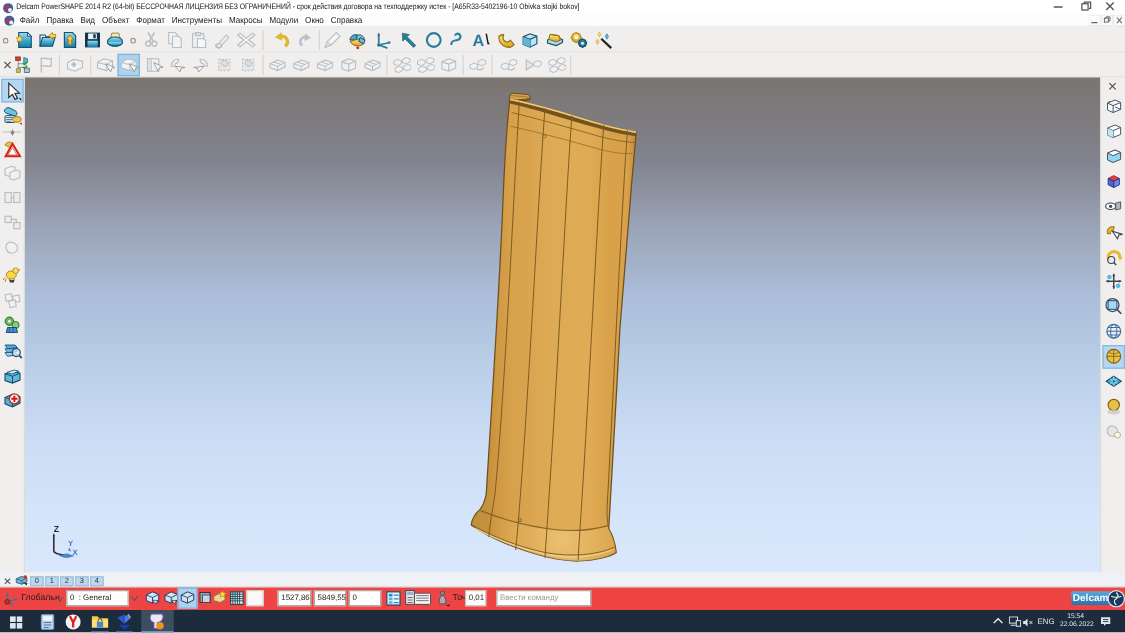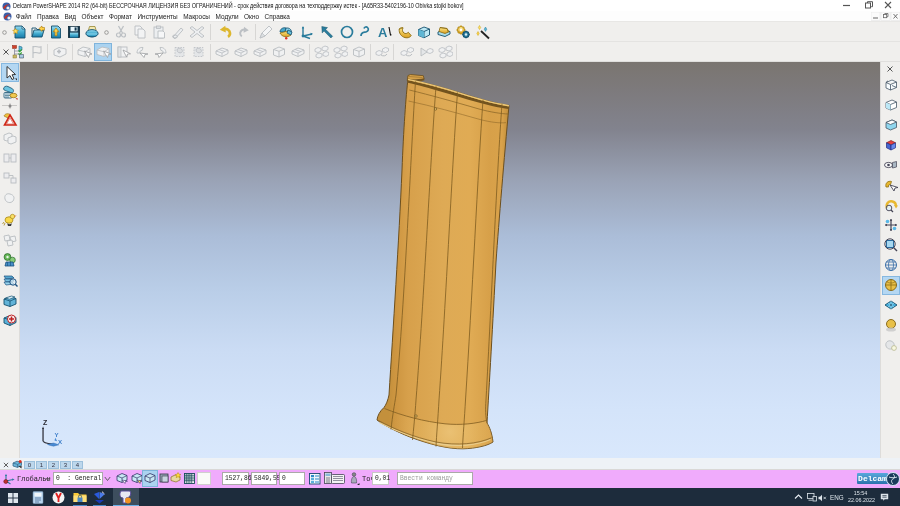--- a/index.html
+++ b/index.html
@@ -9,21 +9,21 @@
   #titletext{left:13px;top:2px;font-size:6.4px;color:#111;white-space:nowrap;transform:scaleX(0.85);transform-origin:0 50%;}
   #menubar{left:0;top:11px;width:900px;height:11px;background:#fdfdfd;border-bottom:1px solid #e8e7e5;box-sizing:border-box;}
   .menuitem{font-size:7px;color:#222;display:inline-block;padding:0 3px;line-height:11px;vertical-align:top;}
   #tb1{left:0;top:22px;width:900px;height:20px;background:#f0efed;border-bottom:1px solid #e4e3e1;box-sizing:border-box;}
   #tb2{left:0;top:42px;width:900px;height:20px;background:#f0efed;border-bottom:1px solid #e0dfdd;box-sizing:border-box;}
   #leftbar{left:0;top:62px;width:20px;height:396px;background:#f0efed;border-right:1px solid #dddcda;box-sizing:border-box;}
   #rightbar{left:880px;top:62px;width:20px;height:396px;background:#f0efed;border-left:1px solid #dddcda;box-sizing:border-box;}
   #viewport{left:20px;top:62px;width:860px;height:396px;
     background:linear-gradient(to bottom,#7a7570 0%,#7d7a7c 7%,#82838e 17%,#9aa3b6 30%,#abbdd8 44%,#bacee8 58%,#cbdcf4 73%,#d4e4fa 88%,#d9e8fc 100%);}
   #levelsbar{left:0;top:458px;width:900px;height:12px;background:#eef2f6;border-bottom:1px solid #d9d8d6;box-sizing:border-box;}
-  #statusbar{left:0;top:470px;width:900px;height:18px;background:#f0abfc;font-family:Liberation Mono, monospace;}
+  #statusbar{left:0;top:470px;width:900px;height:18px;background:#ef4444;}
   #taskbar{left:0;top:488px;width:900px;height:18px;background:#1d2c3c;}
   .vsep{position:absolute;width:1px;background:#d7d6d4;}
   .ic{position:absolute;width:16px;height:16px;}
   .ic14{position:absolute;width:14px;height:14px;}
   .field{position:absolute;background:#fff;border:1px solid #aaa9a8;box-sizing:border-box;font-size:6.3px;color:#222;line-height:12px;padding-left:2px;}
   .stext{position:absolute;font-size:7px;color:#222;}
   .tab{position:absolute;top:2.5px;width:11px;height:8px;background:#bdd7ec;border:1px solid #9cc0dc;box-sizing:border-box;font-size:6px;color:#334;text-align:center;line-height:7px;}
 </style>
 </head>
 <body>

